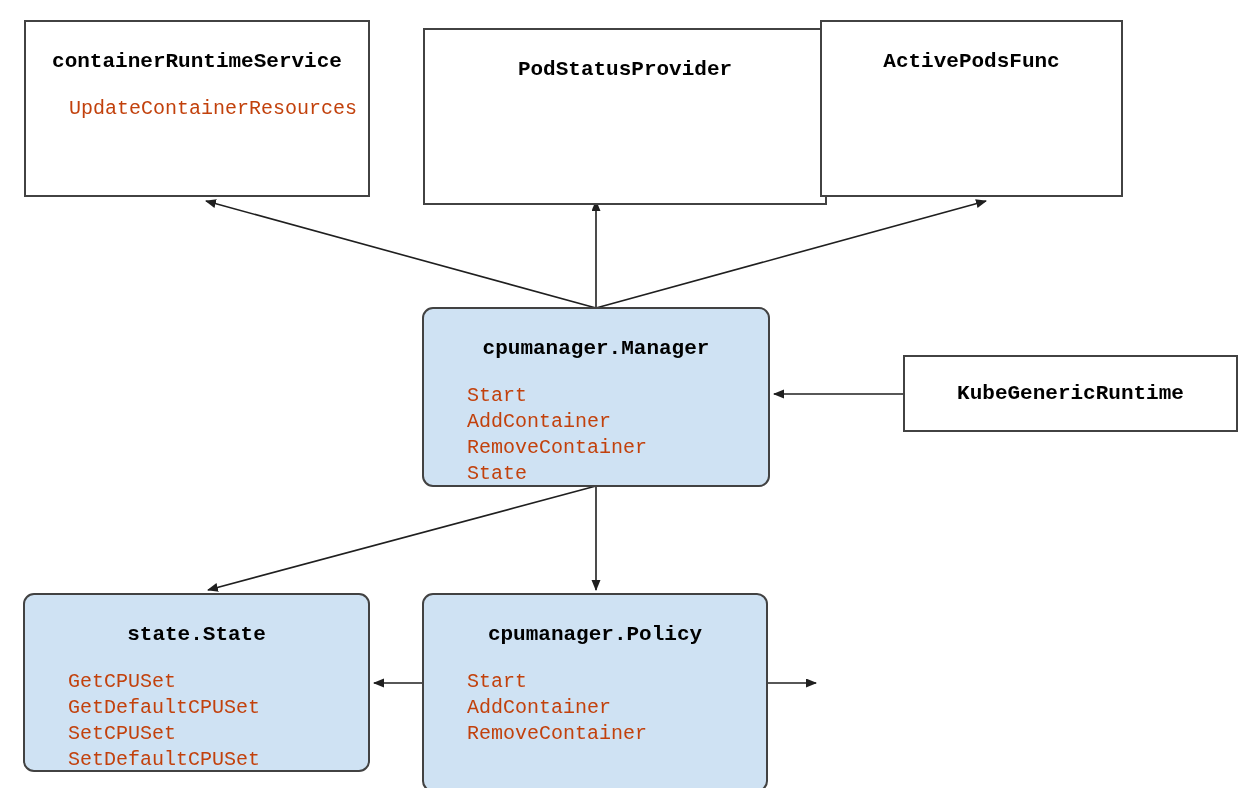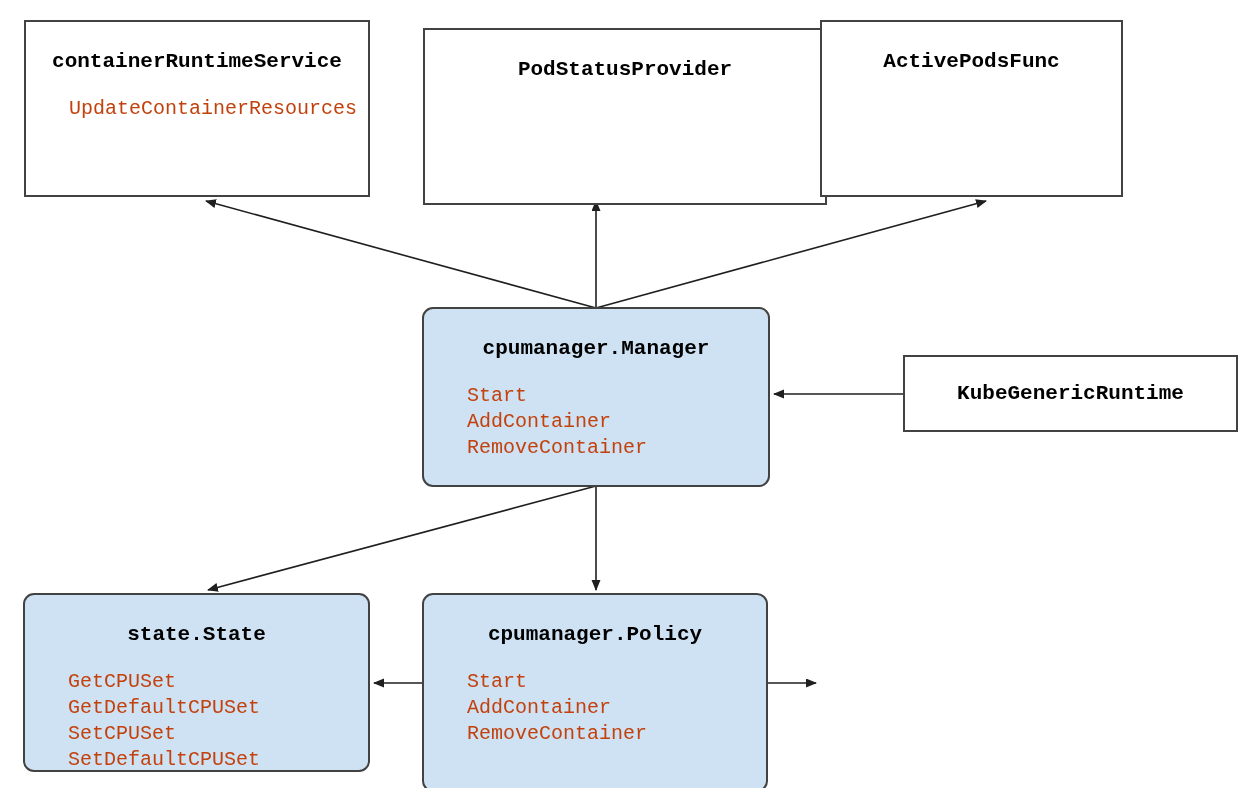--- a/index.html
+++ b/index.html
@@ -84,20 +84,21 @@
   <div class="node" style="left:820px; top:20px; width:303px; height:177px;">
     <div class="node-title">ActivePodsFunc</div>
   </div>
 
   <div class="node blue" style="left:422px; top:307px; width:348px; height:180px;">
     <div class="node-title">cpumanager.Manager</div>
     <div class="node-methods">
       <div>Start</div>
       <div>AddContainer</div>
       <div>RemoveContainer</div>
+      <div>State</div>
     </div>
   </div>
 
   <div class="node blue" style="left:23px; top:593px; width:347px; height:179px;">
     <div class="node-title">state.State</div>
     <div class="node-methods">
       <div>GetCPUSet</div>
       <div>GetDefaultCPUSet</div>
       <div>SetCPUSet</div>
       <div>SetDefaultCPUSet</div>

